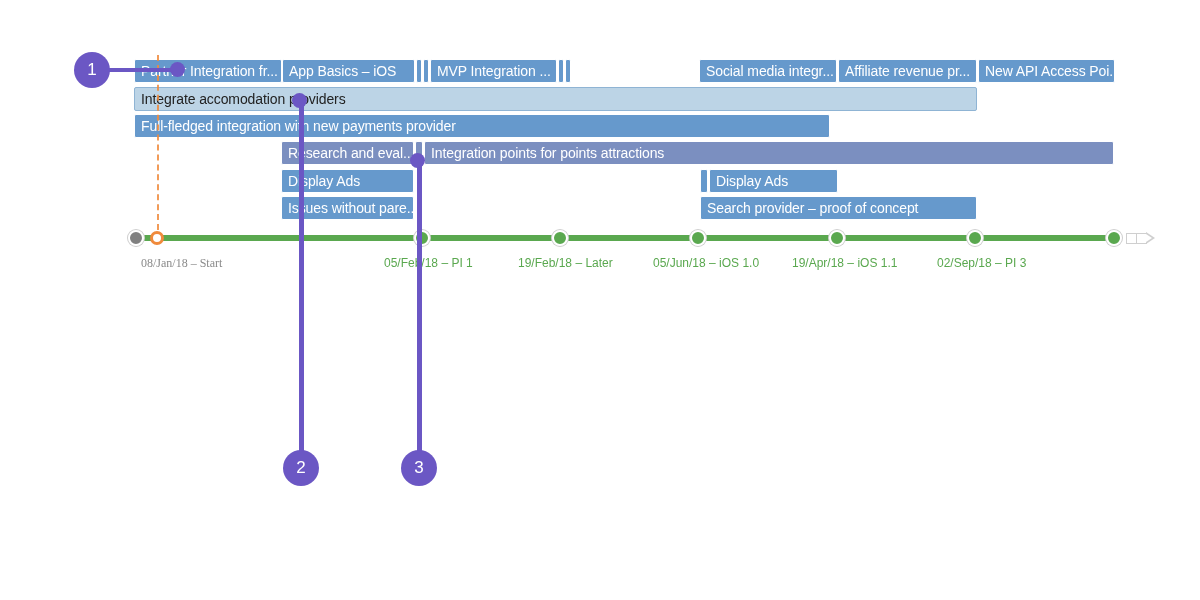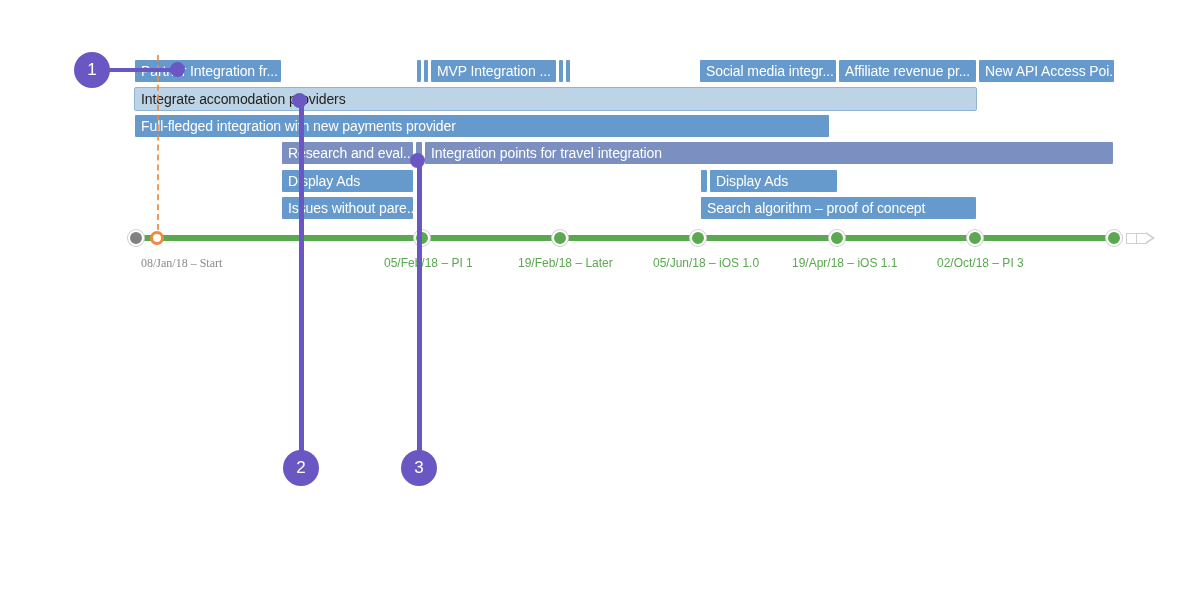--- a/index.html
+++ b/index.html
@@ -178,20 +178,23 @@
 </head>
 <body>
 
 <div id="roadmap">
 
   <div class="layer" id="bars-layer">
       <div style="position: absolute; left: 0px; top: 0px; width: 1200px; height: 600px;">
         <div class="bar epic" style="left: 134px; top: 59px; width: 148px;">
           <span class="bar-label">Partner Integration fr...</span>
         </div>
+        <div class="bar epic" style="left: 282px; top: 59px; width: 133px;">
+          <span class="bar-label">App Basics – iOS</span>
+        </div>
         <div class="bar sliver" style="left: 416px; top: 59px; width: 6px;"></div>
         <div class="bar sliver" style="left: 423px; top: 59px; width: 6px;"></div>
         <div class="bar epic" style="left: 430px; top: 59px; width: 127px; text-align: right;">
           <span class="bar-label">MVP Integration ...</span>
         </div>
         <div class="bar sliver" style="left: 558px; top: 59px; width: 6px;"></div>
         <div class="bar sliver" style="left: 565px; top: 59px; width: 6px;"></div>
         <div class="bar epic" style="left: 838px; top: 59px; width: 139px;">
           <span class="bar-label">Affiliate revenue pr...</span>
         </div>
@@ -211,38 +214,38 @@
         <div class="bar epic" style="left: 134px; top: 114px; width: 696px;">
           <span class="bar-label">Full-fledged integration with new payments provider</span>
         </div>
       </div>
       <div style="position: absolute; left: 0px; top: 0px; width: 1200px; height: 600px;">
         <div class="bar slate" style="left: 281px; top: 141px; width: 133px;">
           <span class="bar-label">Research and eval...</span>
         </div>
         <div class="bar slate" style="left: 415px; top: 141px; width: 8px;"></div>
         <div class="bar slate" style="left: 424px; top: 141px; width: 690px;">
-          <span class="bar-label">Integration points for travel integration</span>
+          <span class="bar-label">Integration points for points attractions</span>
         </div>
       </div>
       <div style="position: absolute; left: 0px; top: 0px; width: 1200px; height: 600px;">
         <div class="bar epic" style="left: 281px; top: 169px; width: 133px;">
           <span class="bar-label">Display Ads</span>
         </div>
         <div class="bar epic" style="left: 700px; top: 169px; width: 8px;"></div>
         <div class="bar epic" style="left: 709px; top: 169px; width: 129px;">
           <span class="bar-label">Display Ads</span>
         </div>
       </div>
       <div style="position: absolute; left: 0px; top: 0px; width: 1200px; height: 600px;">
         <div class="bar epic" style="left: 281px; top: 196px; width: 133px;">
           <span class="bar-label">Issues without pare...</span>
         </div>
         <div class="bar epic" style="left: 700px; top: 196px; width: 277px;">
-          <span class="bar-label">Search algorithm – proof of concept</span>
+          <span class="bar-label">Search provider – proof of concept</span>
         </div>
       </div>
     </div>
 
   <div class="layer" id="today-layer">
       <div class="today-line" style="left: 157px; top: 55px; height: 185px; border-left-color: rgb(240, 138, 60);"></div>
     </div>
 
   <div class="layer" id="timeline-layer">
       <div class="timeline-track" style="left: 134px; top: 235px; width: 986px;"></div>
@@ -251,21 +254,21 @@
       <div class="tl-node now" style="left: 150px; top: 231px;"></div>
       <div class="tl-node" style="left: 414px; top: 230px;"></div>
       <div class="tl-label" style="left: 384px; top: 256px;">05/Feb/18 – PI 1</div>
       <div class="tl-node" style="left: 552px; top: 230px;"></div>
       <div class="tl-label" style="left: 518px; top: 256px;">19/Feb/18 – Later</div>
       <div class="tl-node" style="left: 690px; top: 230px;"></div>
       <div class="tl-label" style="left: 653px; top: 256px;">05/Jun/18 – iOS 1.0</div>
       <div class="tl-node" style="left: 829px; top: 230px;"></div>
       <div class="tl-label" style="left: 792px; top: 256px;">19/Apr/18 – iOS 1.1</div>
       <div class="tl-node" style="left: 967px; top: 230px;"></div>
-      <div class="tl-label" style="left: 937px; top: 256px;">02/Oct/18 – PI 3</div>
+      <div class="tl-label" style="left: 937px; top: 256px;">02/Sep/18 – PI 3</div>
       <div class="tl-node" style="left: 1106px; top: 230px;"></div>
       <div class="tl-endbox" style="left: 1126px; top: 233px;"></div>
       <div class="tl-endbox" style="left: 1136px; top: 233px;"></div>
       <div class="tl-endarrow" style="left: 1146px; top: 232px;"></div>
     </div>
 
   <div class="layer" id="callouts-layer">
       <div class="callout-line-h" style="left: 108px; top: 68px; width: 76px; height: 4px;"></div>
       <div class="callout-dot" style="left: 170px; top: 62px;"></div>
       <div class="callout" style="left: 74px; top: 52px;">

